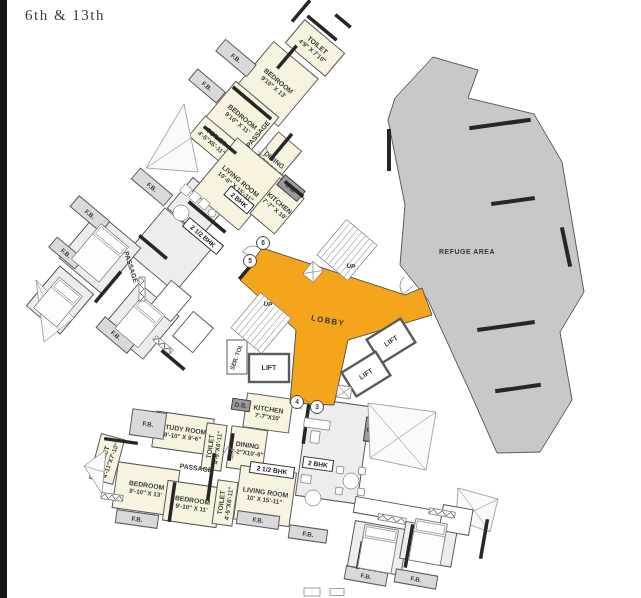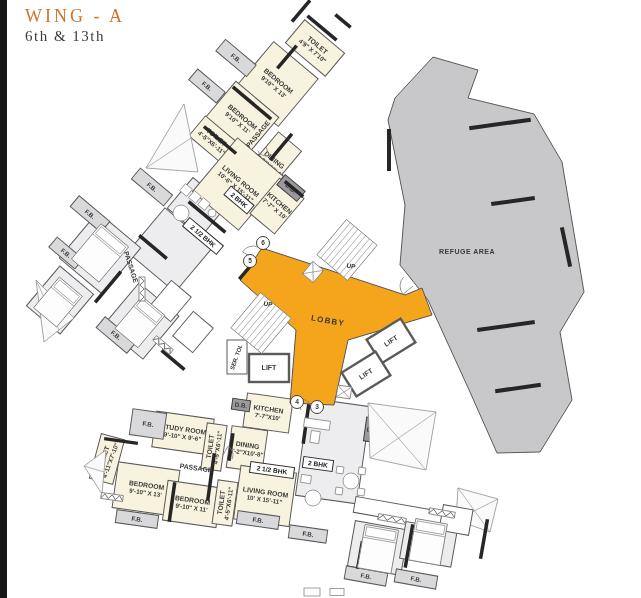--- a/index.html
+++ b/index.html
@@ -13,21 +13,20 @@
                color:#3b3b3b;line-height:19px;}
   #plan-svg{position:absolute;left:0;top:0;width:641px;height:598px;}
   #plan-svg text{font-family:"Liberation Sans",sans-serif;}
 </style>
 </head>
 <body>
 
 <div class="stage">
   <div class="leftbar"></div>
   <div class="header">
-    <div class="wing">WING - A</div>
     <div class="sub">6th &amp; 13th</div>
   </div>
   <svg id="plan-svg" viewBox="0 0 641 598">
       <g transform="translate(170 250) rotate(40)">
         <rect x="-31" y="-29" width="62" height="58" fill="#EDEDEF" stroke="#5A5A5A" stroke-width="1"></rect>
       </g>
       <g transform="translate(197 207) rotate(40)">
         <rect x="-22" y="-20" width="44" height="40" fill="#EDEDEF" stroke="#5A5A5A" stroke-width="1"></rect>
       </g>
       <g transform="translate(100 253) rotate(40)">

